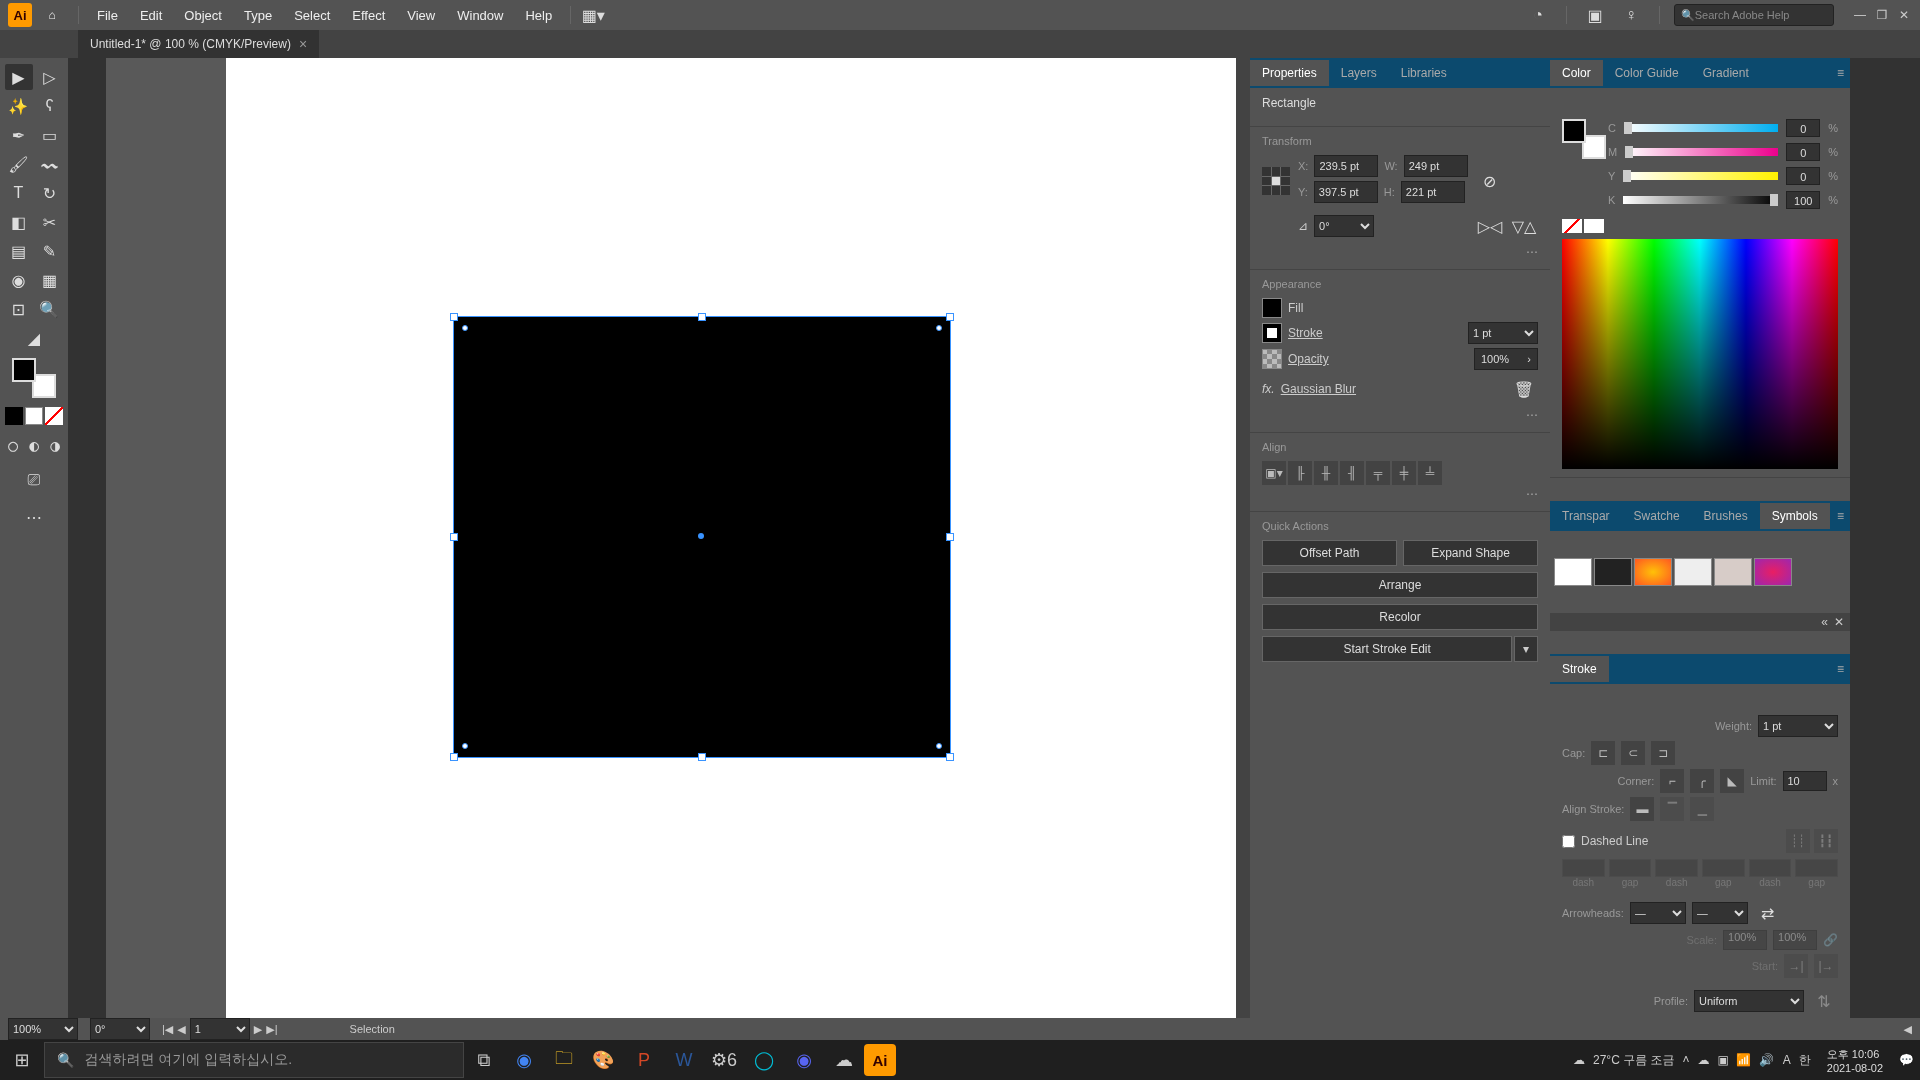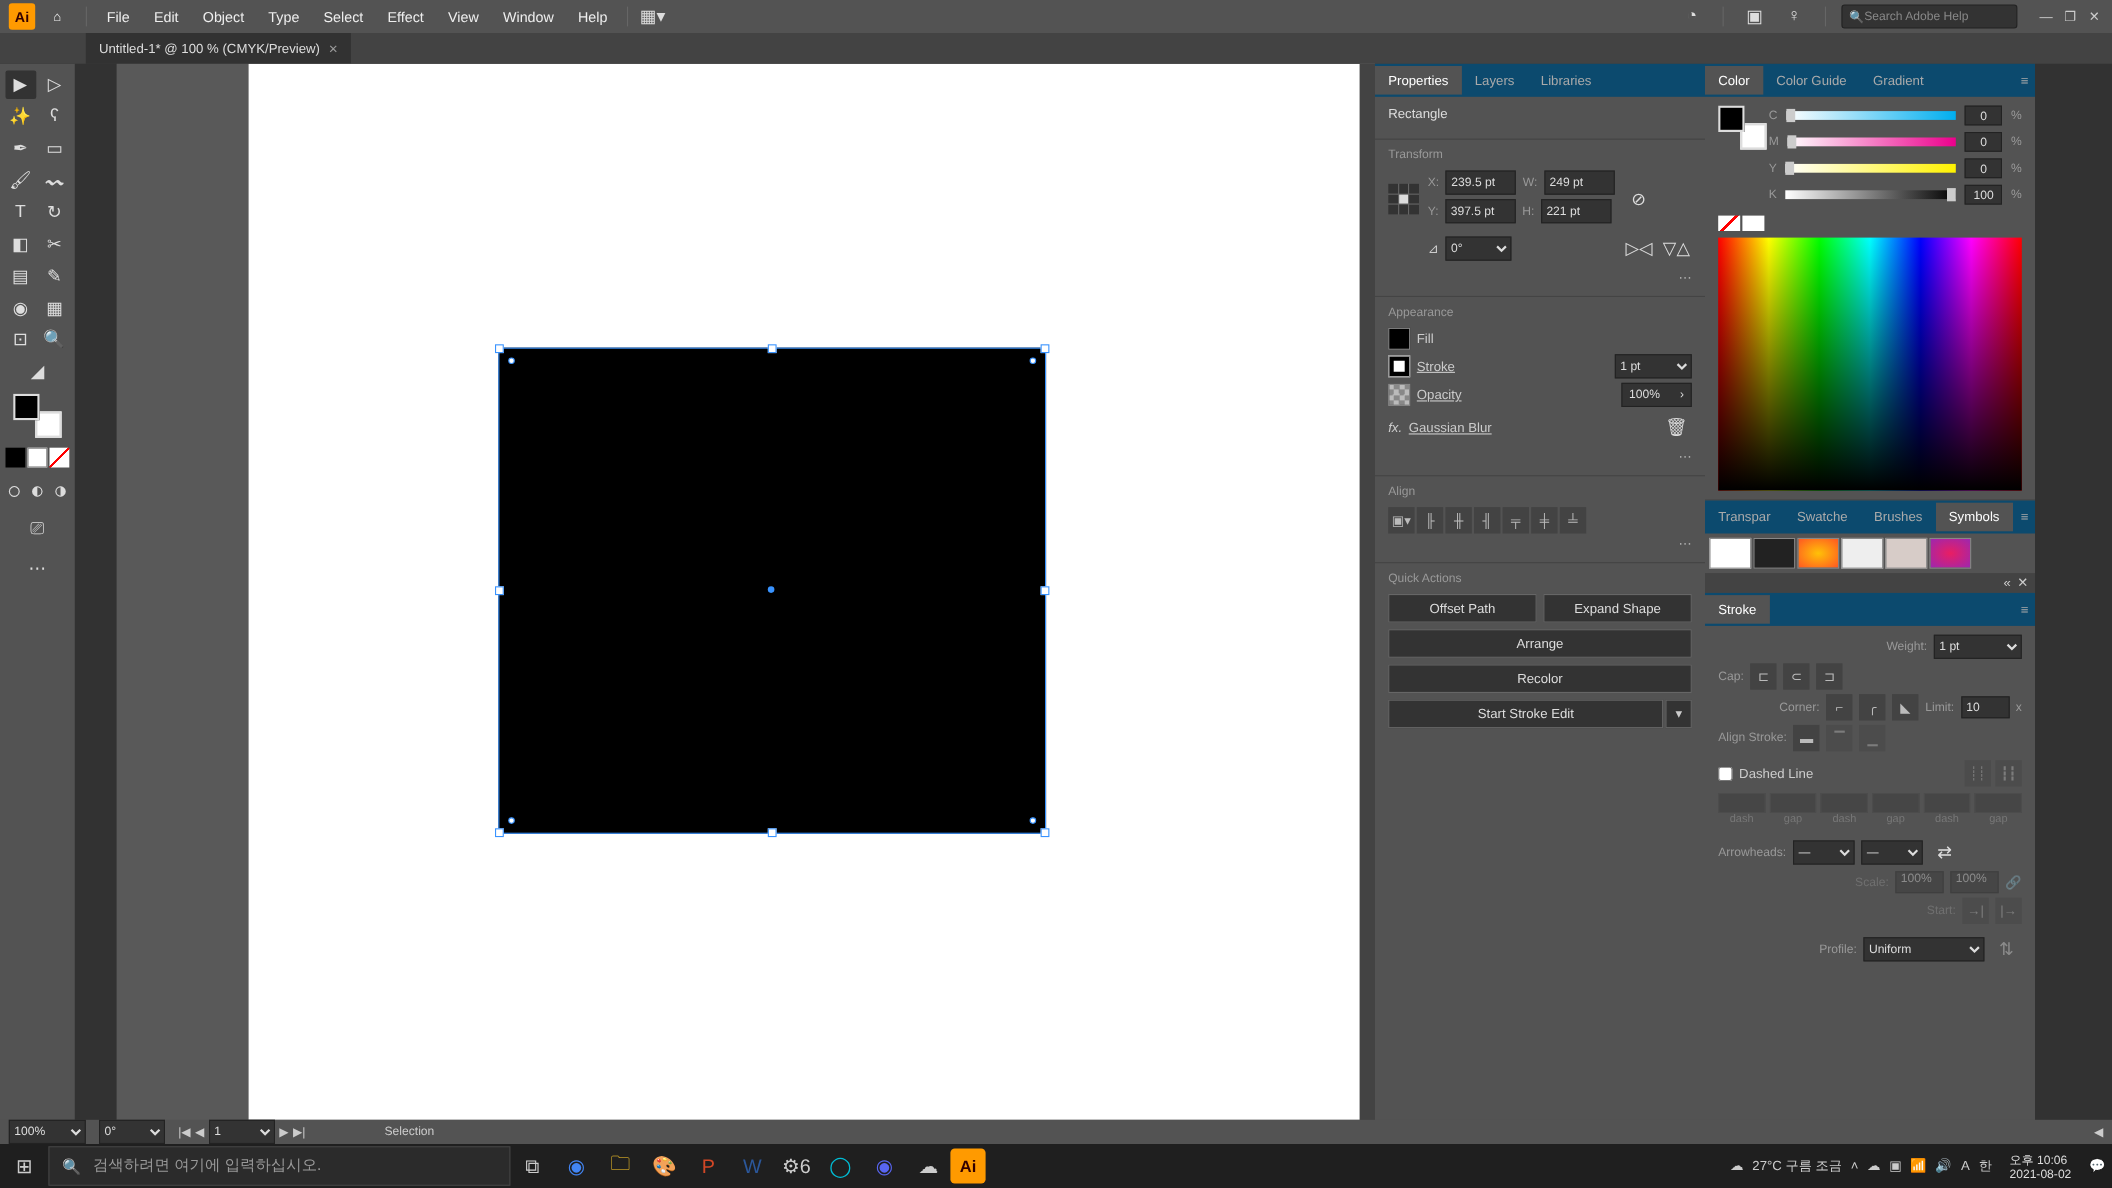--- a/index.html
+++ b/index.html
@@ -32,21 +32,21 @@
 .rect-shape { position: absolute; left: 227px; top: 258px; width: 498px; height: 442px; background: #000; border: 1px solid #3993ff; }
 .handle { width: 8px; height: 8px; background: #fff; border: 1px solid #3993ff; position: absolute; }
 .handle.tl { top: -4px; left: -4px; } .handle.tr { top: -4px; right: -4px; }
 .handle.bl { bottom: -4px; left: -4px; } .handle.br { bottom: -4px; right: -4px; }
 .handle.tm { top: -4px; left: 50%; margin-left: -4px; } .handle.bm { bottom: -4px; left: 50%; margin-left: -4px; }
 .handle.ml { left: -4px; top: 50%; margin-top: -4px; } .handle.mr { right: -4px; top: 50%; margin-top: -4px; }
 .handle.ctr { left: 50%; top: 50%; margin: -4px; background: #3993ff; border: none; width: 6px; height: 6px; border-radius: 50%; }
 .corner-dot { width: 6px; height: 6px; background: #fff; border: 1px solid #3993ff; border-radius: 50%; position: absolute; }
 .right-panels { width: 670px; display: flex; }
 .props-panel { width: 300px; background: #535353; display: flex; flex-direction: column; }
-.color-stroke-panel { width: 300px; background: #535353; display: flex; flex-direction: column; }
+.color-stroke-panel { width: 300px; background: #535353; display: flex; flex-direction: column; gap: 23px; }
 .panel-tabs { display: flex; height: 30px; background: #0c4a6e; align-items: center; }
 .panel-tab { padding: 6px 12px; font-size: 12px; color: #aaa; cursor: pointer; }
 .panel-tab.active { background: #535353; color: #eee; }
 .panel-tab.bold { color: #fff; }
 .section { padding: 8px 12px; border-bottom: 1px solid #444; }
 .section-title { font-size: 12px; color: #ddd; margin-bottom: 8px; }
 .sub-label { color: #999; font-size: 11px; }
 .field-row { display: flex; align-items: center; gap: 6px; margin-bottom: 4px; }
 .input-sm { width: 64px; height: 22px; background: #333; border: 1px solid #222; color: #ddd; font-size: 11px; padding: 0 4px; }
 .input-xs { width: 44px; height: 20px; background: #333; border: 1px solid #222; color: #ddd; font-size: 11px; padding: 0 4px; }

